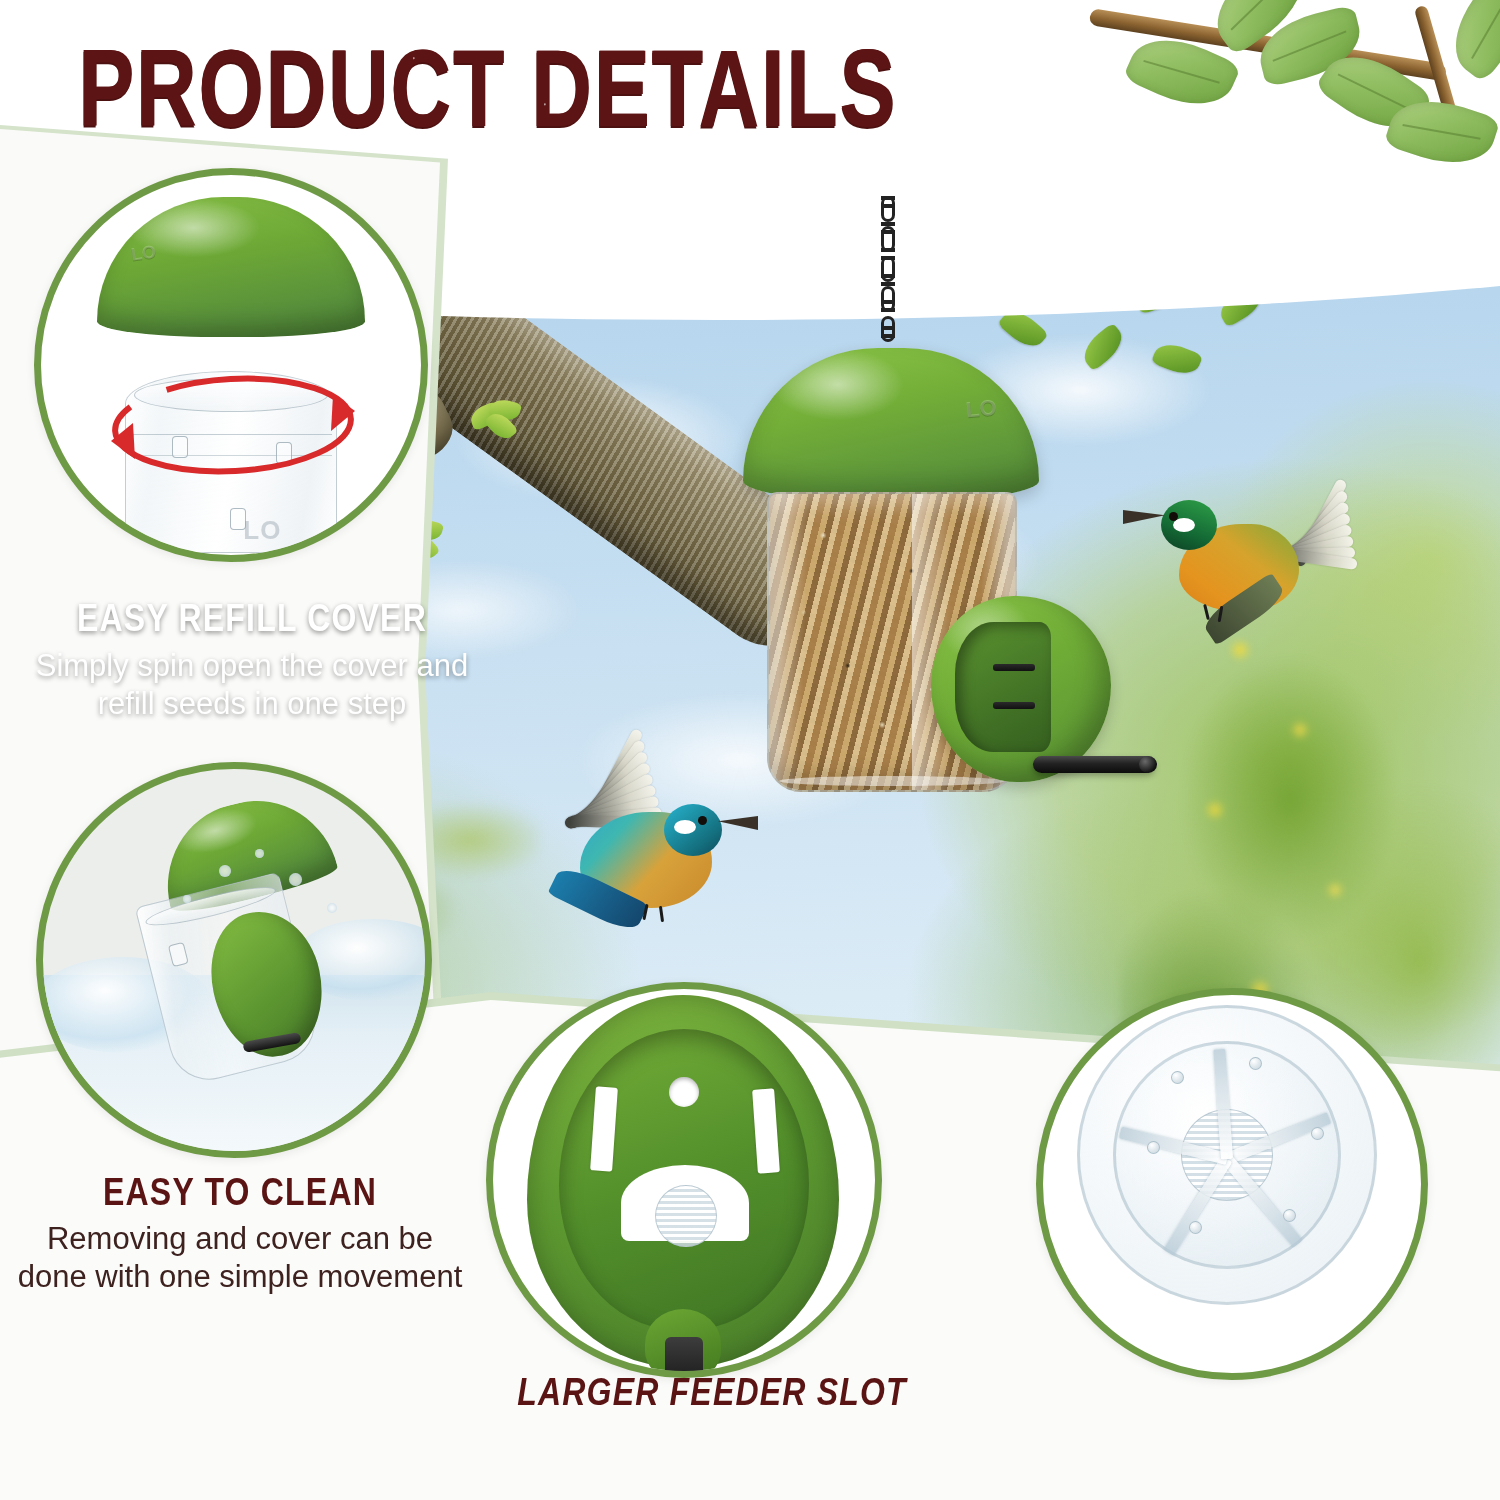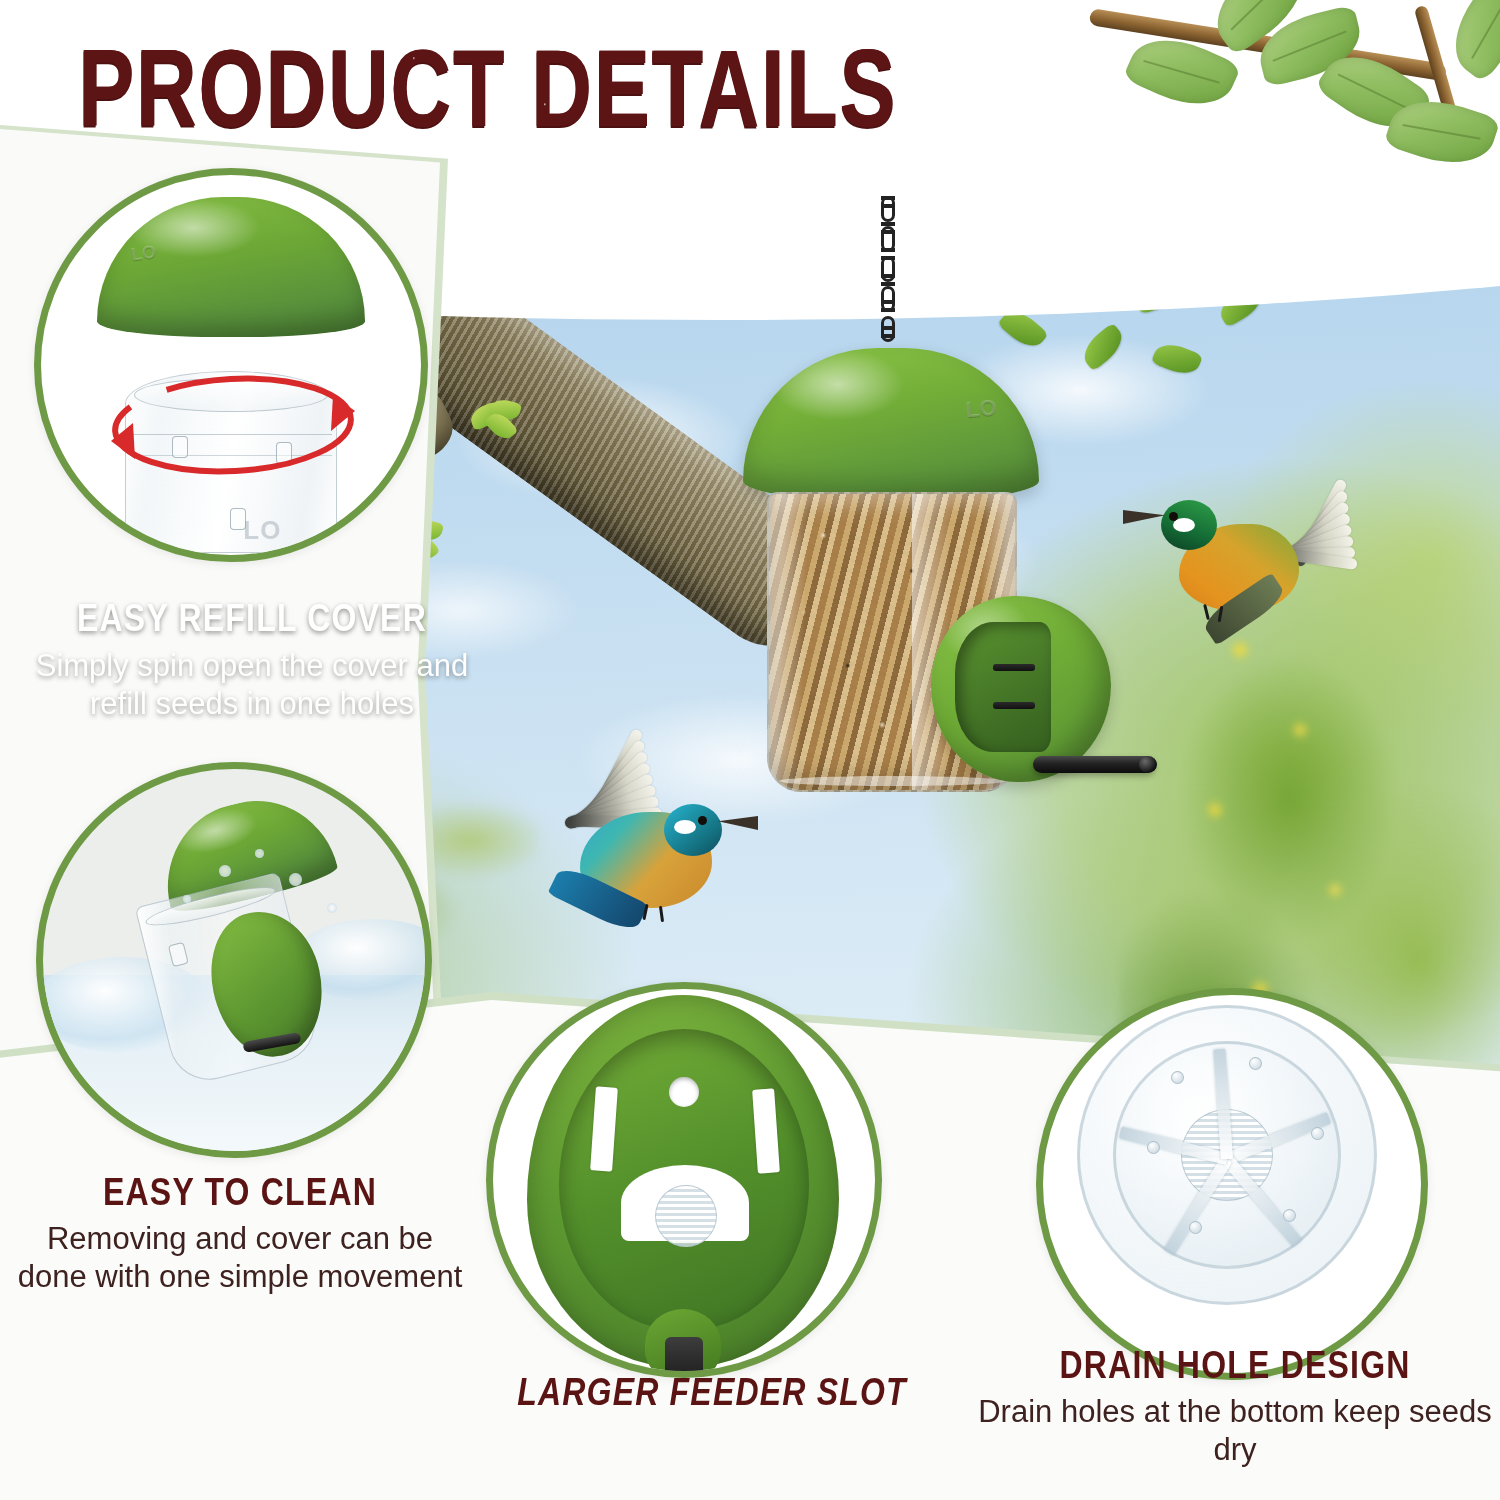--- a/index.html
+++ b/index.html
@@ -629,30 +629,26 @@
     <div class="drain-dot" style="left:206px; top:62px;"></div>
     <div class="drain-dot" style="left:268px; top:132px;"></div>
     <div class="drain-dot" style="left:240px; top:214px;"></div>
     <div class="drain-dot" style="left:146px; top:226px;"></div>
     <div class="drain-dot" style="left:104px; top:146px;"></div>
     <div class="drain-dot" style="left:128px; top:76px;"></div>
   </div>
 
   <div class="cap-block cb1">
     <div class="cap-head">EASY REFILL COVER</div>
-    <div class="cap-body">Simply spin open the cover and refill seeds in one holes</div>
+    <div class="cap-body">Simply spin open the cover and refill seeds in one step</div>
   </div>
 
   <div class="cap-block cb2">
     <div class="cap-head">EASY TO CLEAN</div>
     <div class="cap-body">Removing and cover can be done with one simple movement</div>
   </div>
 
   <div class="cap-block cb3">
     <div class="cap-head">LARGER FEEDER SLOT</div>
   </div>
 
-  <div class="cap-block cb4">
-    <div class="cap-head">DRAIN HOLE DESIGN</div>
-    <div class="cap-body">Drain holes at the bottom keep seeds dry</div>
-  </div>
 
 </div>
 
 </body></html>

